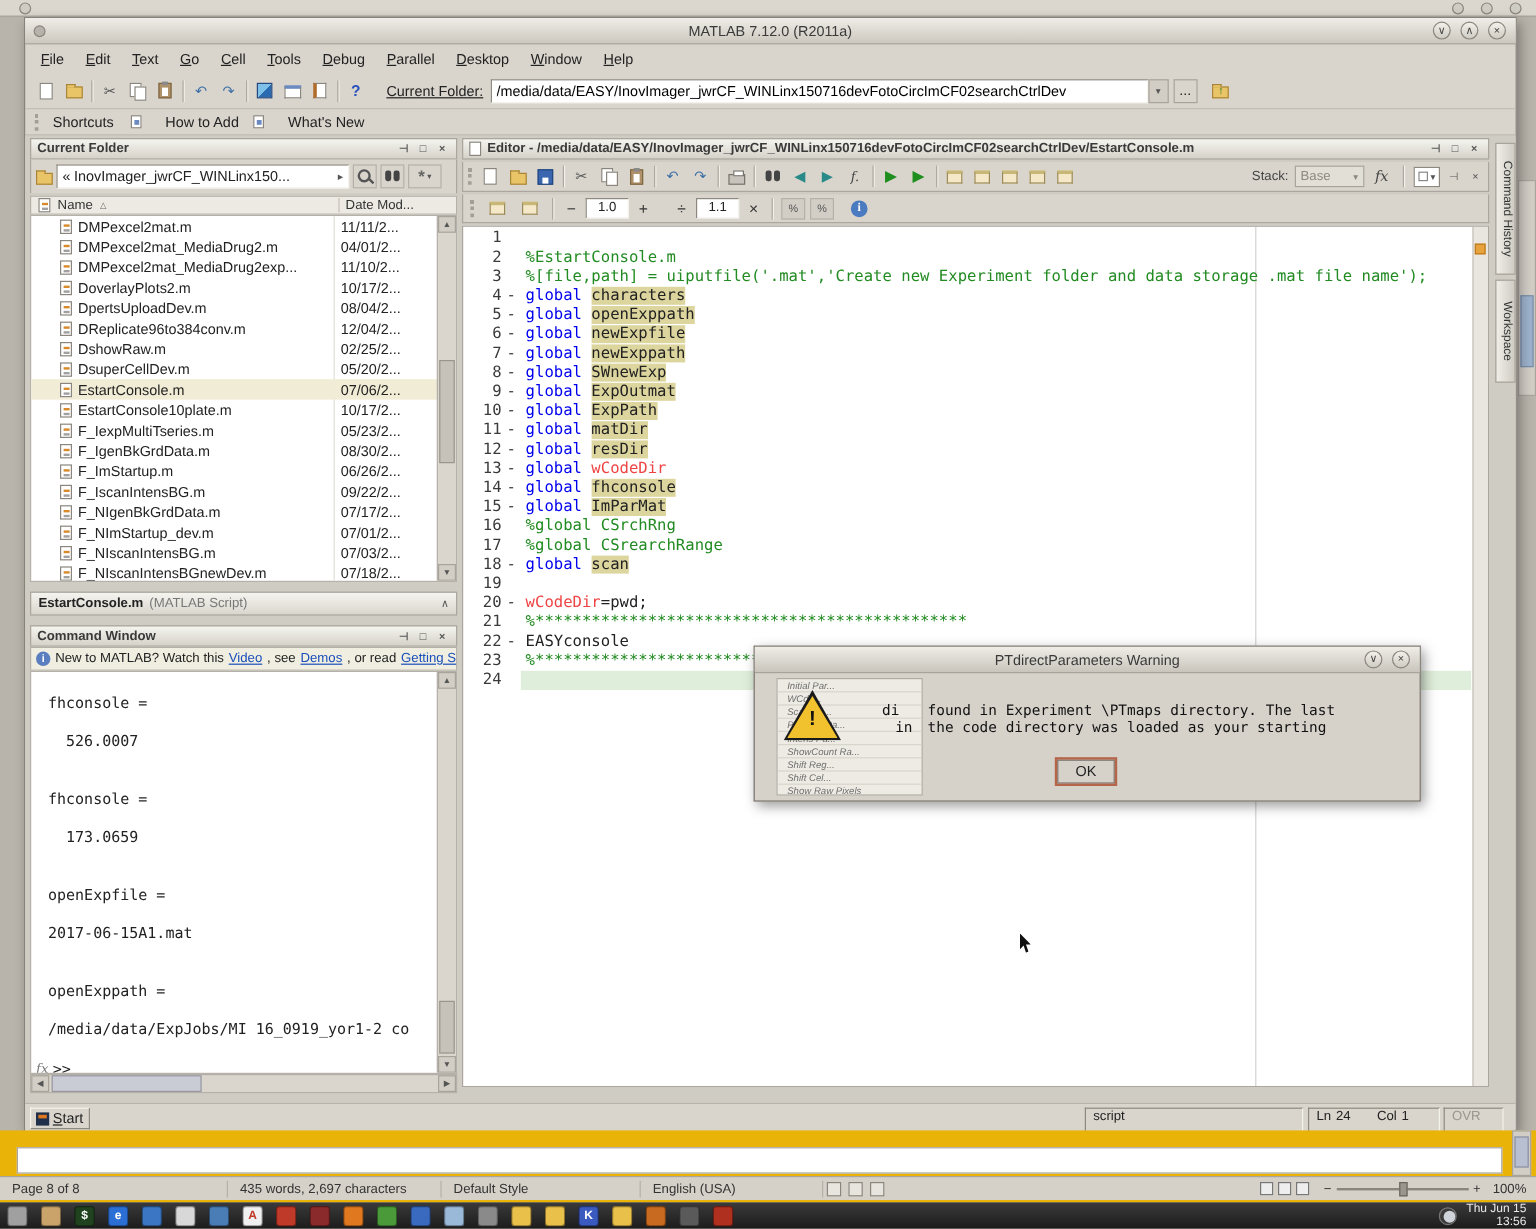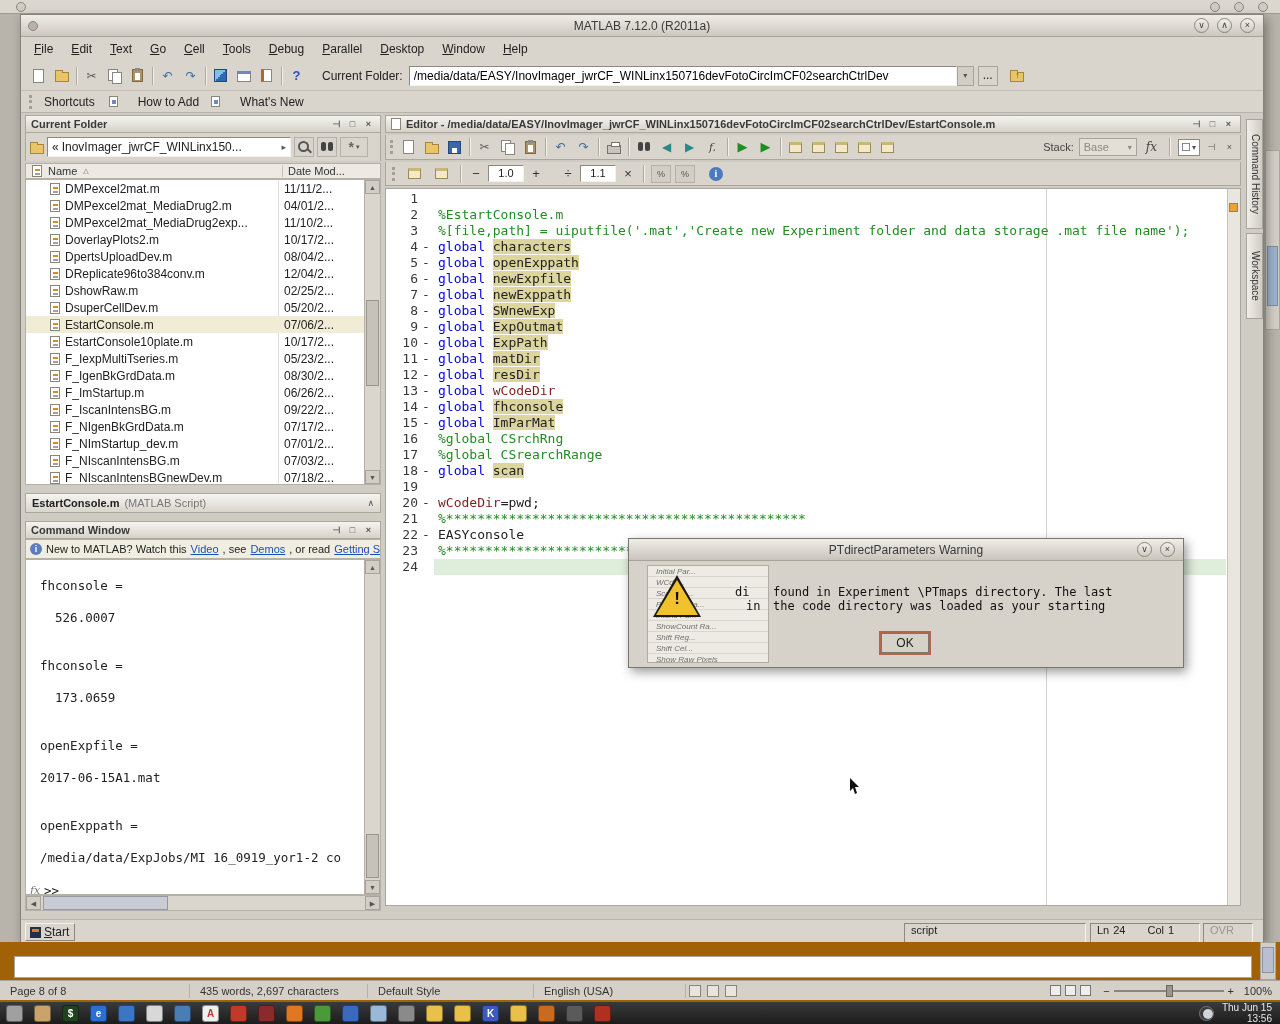--- a/index.html
+++ b/index.html
@@ -20,21 +20,21 @@
 #win-title{position:absolute;left:0;right:0;top:4px;text-align:center;font-size:12px;color:#3a3a3a;}
 .cbtn{width:15px;height:15px;border-radius:50%;border:1px solid #8a867e;background:linear-gradient(#f2f0ea,#cfccc3);font-size:9px;line-height:13px;text-align:center;color:#444;display:inline-block;}
 #win-btns{position:absolute;right:8px;top:3px;display:flex;gap:8px;}
 
 #menubar{position:absolute;left:0;top:22px;width:100%;height:24px;display:flex;align-items:center;padding-left:4px;}
 .menu-item{padding:4px 9px;font-size:12px;color:#222;}
 
 #maintoolbar{position:absolute;left:0;top:46px;width:100%;height:30px;display:flex;align-items:center;padding-left:6px;border-bottom:1px solid #c2beb5;}
 .tb-btn{display:inline-flex;align-items:center;justify-content:center;width:23px;height:23px;}
 .tb-sep{width:1px;height:18px;background:#aeaaa1;box-shadow:1px 0 0 #f2f0ea;margin:0 3px;}
-#cf-label{margin:0 6px 0 14px;white-space:nowrap;}
+#cf-label{margin:0 6px 0 14px;white-space:nowrap;text-decoration:underline;}
 #cf-combo{width:548px;height:20px;font-size:12px;padding:2px 4px;border:1px solid;border-color:#8d897f #f4f2ec #f4f2ec #8d897f;background:#fff;font-family:"Liberation Sans",sans-serif;}
 .mini-drop{width:17px;height:20px;background:#d2cec6;border:1px solid #a8a49c;text-align:center;font-size:8px;line-height:18px;color:#555;}
 #cf-dots{width:20px;height:20px;margin-left:4px;background:#d9d5cd;border:1px solid #a8a49c;text-align:center;line-height:16px;}
 #updir-btn{margin-left:8px;}
 
 #shortcutsbar{position:absolute;left:0;top:76px;width:100%;height:22px;display:flex;align-items:center;gap:8px;padding-left:8px;border-bottom:1px solid #b8b4ab;}
 .grip{width:3px;height:14px;border-left:3px dotted #a39f96;margin-right:4px;}
 .sc-item{display:inline-flex;align-items:center;gap:20px;}
 .sc-icon{width:9px;height:11px;background:#fff;border:1px solid #8a867e;position:relative;}
 .sc-icon::after{content:"";position:absolute;left:2px;top:3px;width:4px;height:4px;background:#6a8ac0;}
@@ -112,21 +112,21 @@
 #code-lines{position:absolute;left:0;top:2px;right:14px;}
 .crow{display:flex;height:16px;font-family:"DejaVu Sans Mono",monospace;font-size:13px;line-height:16px;}
 .ln{width:32px;text-align:right;color:#3a3a3a;flex:0 0 auto;}
 .dash{width:16px;text-align:center;color:#3a3a3a;flex:0 0 auto;}
 .linebg{flex:1;}
 .crow.cur .linebg{background:#dfeeda;}
 .ctext{white-space:pre;padding-left:4px;display:block;}
 .sy-c{color:#228B22;}
 .sy-k{color:#0000EE;}
 .sy-v{background:#ddd59e;}
-.sy-g{color:#7f1d1d;}
+.sy-g{color:#ef4444;}
 #ed-margin-line{position:absolute;left:660px;top:0;bottom:0;width:1px;background:#d4d2cc;}
 #ed-mlint{position:absolute;right:0;top:0;bottom:0;width:13px;background:#e9e6df;border-left:1px solid #c5c1b8;}
 #mlint-marker{position:absolute;right:2px;top:14px;width:9px;height:9px;background:#e8a33d;border:1px solid #b97a20;}
 
 
 .vtab{position:absolute;left:1225px;width:17px;background:linear-gradient(90deg,#f0eee8,#cfccc3);border:1px solid #a8a49c;writing-mode:vertical-rl;font-size:10px;color:#333;padding:8px 1px;text-align:center;}
 #vtab-0{top:104px;height:110px;}
 #vtab-1{top:218px;height:86px;}
 
 
@@ -150,21 +150,21 @@
 .tri-inner{position:absolute;left:27px;top:41px;width:42px;height:35px;background:#f2c12e;clip-path:polygon(50% 0,100% 100%,0 100%);}
 .tri-bang{position:absolute;left:24px;top:50px;width:48px;text-align:center;font-weight:bold;font-size:17px;color:#111;}
 .dlg-msg{position:absolute;font-family:"DejaVu Sans Mono",monospace;font-size:12px;color:#111;white-space:pre;}
 #msg1a{left:106px;top:46px;}
 #msg1b{left:144px;top:46px;}
 #msg2a{left:117px;top:60px;}
 #msg2b{left:144px;top:60px;}
 #ok-btn{position:absolute;left:252px;top:94px;width:48px;height:20px;background:#d6d2ca;border:1px solid #7a766e;outline:2px solid #b5654a;font-size:12px;text-align:center;line-height:18px;}
 
 
-#writerzone{position:absolute;left:0;top:942px;width:1280px;height:60px;background:#a16207;}
+#writerzone{position:absolute;left:0;top:942px;width:1280px;height:60px;background:#eab308;}
 #writer-page{position:absolute;left:14px;top:14px;width:1238px;height:22px;background:#fff;border:1px solid #a8a49e;}
 #writer-vscroll{position:absolute;right:4px;top:0;width:16px;height:38px;background:#d2cec6;border:1px solid #a8a49c;}
 #writer-vthumb{position:absolute;left:1px;top:4px;width:12px;height:26px;background:#b8bfd0;border:1px solid #8a90a0;}
 #writer-status{position:absolute;left:0;top:38px;width:1280px;height:20px;background:#d5d1c9;border-top:1px solid #a8a49e;display:flex;align-items:center;font-size:11px;color:#333;}
 .ws-seg{padding:0 10px;border-right:1px solid #b5b1a8;height:14px;line-height:14px;white-space:nowrap;}
 .ws-icon{width:12px;height:12px;border:1px solid #8a867e;background:#e8e5de;margin:0 3px;}
 .ws-view{width:11px;height:11px;border:1px solid #777;background:#eee;margin:0 2px;}
 #ws-zoom{display:flex;align-items:center;gap:4px;margin-left:10px;}
 #ws-ztrack{position:relative;width:110px;height:2px;background:#8a867e;}
 #ws-zthumb{position:absolute;left:52px;top:-5px;width:7px;height:12px;background:#9a968e;border:1px solid #6a665e;}

